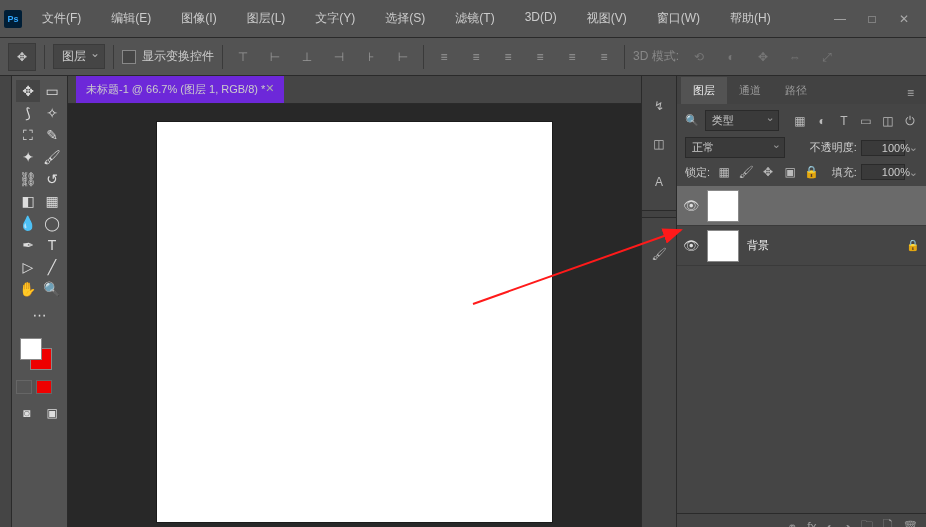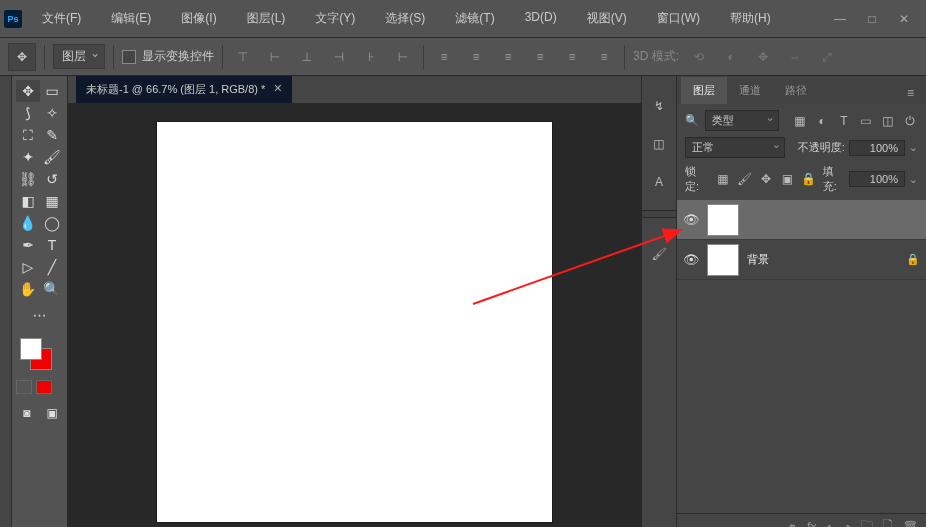--- a/index.html
+++ b/index.html
@@ -24,42 +24,42 @@
 .tool-grid { display: grid; grid-template-columns: 1fr 1fr; gap: 0; }
 .tool { width: 24px; height: 22px; display: flex; align-items: center; justify-content: center; cursor: pointer; color: #ddd; font-size: 14px; }
 .tool.active { background: #454545; }
 .color-picker { margin-top: 8px; position: relative; height: 36px; }
 .fg-color { position: absolute; top: 0; left: 4px; width: 22px; height: 22px; background: #fff; border: 1px solid #888; z-index: 2; }
 .bg-color { position: absolute; top: 10px; left: 14px; width: 22px; height: 22px; background: #e00; border: 1px solid #888; }
 .mini-tools { display: flex; gap: 4px; margin-top: 6px; }
 .mini-tool { width: 16px; height: 14px; border: 1px solid #666; }
 .canvas-area { flex: 1; display: flex; flex-direction: column; background: #282828; position: relative; }
 .doc-tab-bar { height: 28px; background: #454545; display: flex; align-items: center; padding: 0 8px; border-bottom: 1px solid #2a2a2a; }
-.doc-tab { padding: 6px 10px; background: #0f172a; font-size: 11px; display: flex; align-items: flex-start; gap: 8px; }
+.doc-tab { padding: 6px 10px; background: #6d28d9; font-size: 11px; display: flex; align-items: flex-start; }
 .close-tab { cursor: pointer; color: #aaa; }
 .canvas-viewport { flex: 1; display: flex; align-items: center; justify-content: center; background: #282828; position: relative; }
 .canvas { width: 395px; height: 400px; background: #fff; box-shadow: 0 0 0 1px rgba(0,0,0,0.3); }
 .status-bar { height: 22px; background: #424242; display: flex; align-items: center; gap: 30px; padding: 0 12px; font-size: 11px; color: #ddd; }
 .arrow-annotation { position: absolute; pointer-events: none; z-index: 100; }
 .right-panels { width: 285px; display: flex; }
 .icon-strip { width: 36px; background: #454545; border-left: 1px solid #2a2a2a; border-right: 1px solid #2a2a2a; display: flex; flex-direction: column; padding-top: 20px; gap: 18px; align-items: center; }
 .strip-ic { width: 20px; height: 20px; color: #bbb; cursor: pointer; display: flex; align-items: center; justify-content: center; }
 .panel-stack { flex: 1; background: #535353; display: flex; flex-direction: column; }
 .panel-tabs { height: 28px; display: flex; align-items: flex-end; background: #424242; padding: 0 4px; }
 .panel-tab { padding: 6px 12px; cursor: pointer; color: #999; font-size: 11px; }
 .panel-tab.active { background: #535353; color: #eee; }
 .panel-menu { margin-left: auto; padding: 4px 8px; color: #aaa; cursor: pointer; }
 .layer-controls { padding: 6px 8px; display: flex; flex-direction: column; gap: 6px; background: #454545; }
 .lc-row { display: flex; align-items: center; gap: 6px; font-size: 11px; }
 .lc-dropdown { background: #3a3a3a; border: 1px solid #2a2a2a; padding: 2px 16px 2px 6px; position: relative; flex: 0 0 auto; }
 .lc-dropdown::after { content: "⌄"; position: absolute; right: 3px; top: 0; color: #999; }
 .lc-icons { display: flex; gap: 6px; margin-left: auto; }
 .lc-ic { width: 16px; height: 16px; display: flex; align-items: center; justify-content: center; color: #bbb; cursor: pointer; font-size: 12px; }
 .opacity-box { display: flex; align-items: center; gap: 4px; justify-content: flex-end; }
-.pct-input { background: #3a3a3a; border: 1px solid #2a2a2a; padding: 1px 20px; width: 56px; text-align: right; position: relative; }
+.pct-input { background: #3a3a3a; border: 1px solid #2a2a2a; padding: 1px 20px; width: 44px; text-align: right; position: relative; }
 .layer-list { flex: 1; background: #454545; overflow: auto; }
 .layer-row { height: 40px; display: flex; align-items: center; padding: 0 6px; gap: 8px; border-bottom: 1px solid #3a3a3a; cursor: pointer; }
 .layer-row.selected { background: #6a6a6a; }
 .eye { width: 16px; color: #ddd; font-size: 13px; }
 .layer-thumb { width: 32px; height: 32px; background: #fff; border: 1px solid #888; }
 .layer-name { flex: 1; font-size: 11px; color: #eee; }
 .layer-lock { color: #bbb; font-size: 11px; }
 .layer-footer { height: 26px; background: #454545; border-top: 1px solid #2a2a2a; display: flex; align-items: center; justify-content: flex-end; gap: 10px; padding: 0 8px; }
 .lf-ic { color: #999; cursor: pointer; font-size: 12px; }
 .collapse-handle { height: 8px; background: #424242; border-top: 1px solid #2a2a2a; border-bottom: 1px solid #2a2a2a; }

